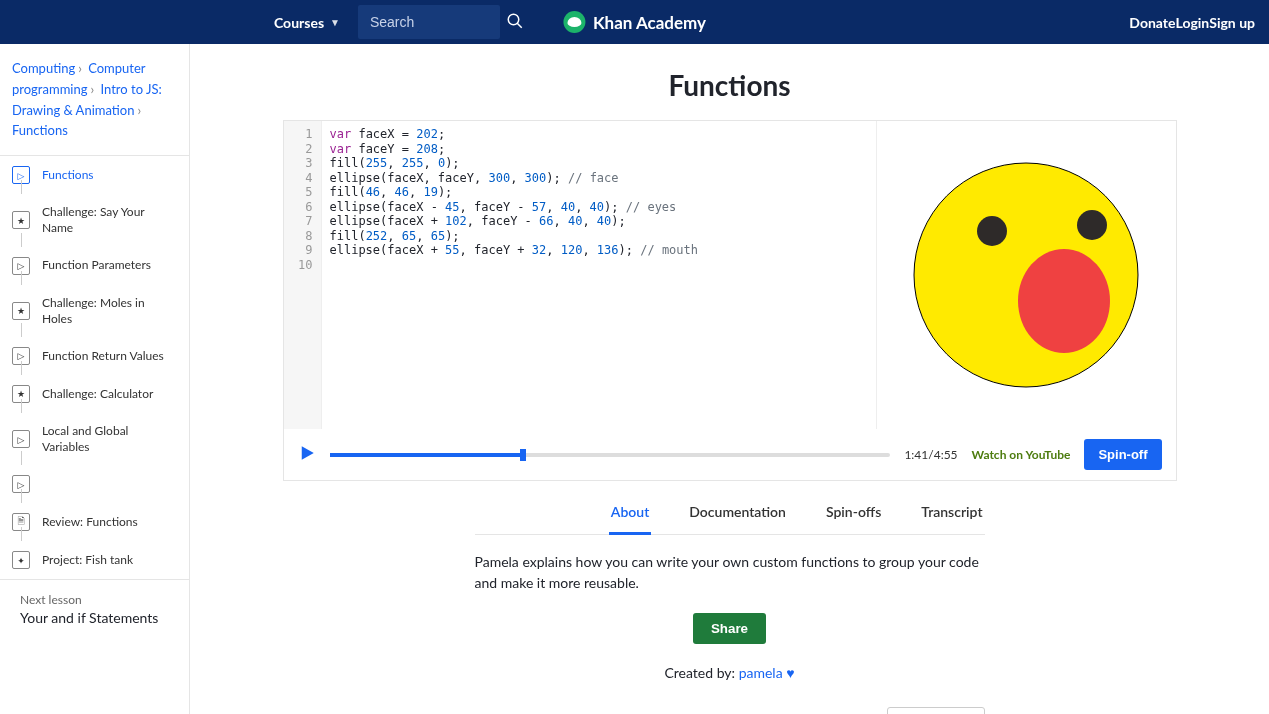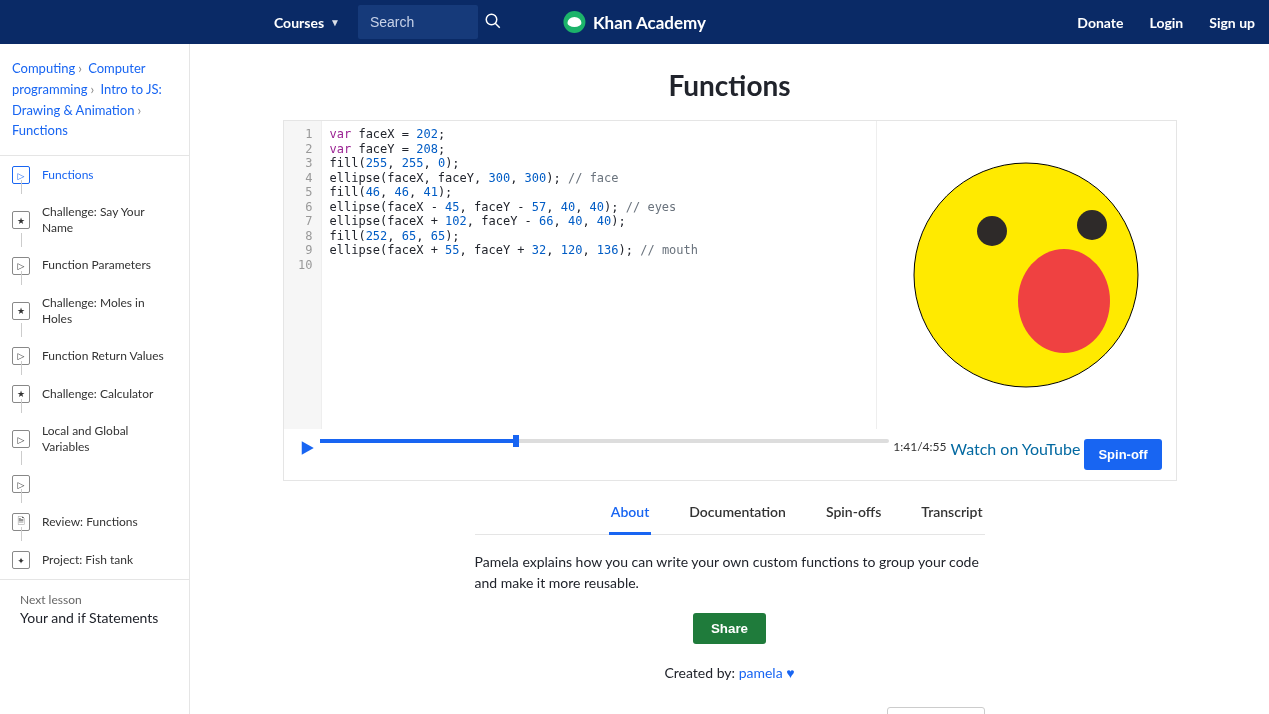--- a/index.html
+++ b/index.html
@@ -1,28 +1,28 @@
 <!DOCTYPE html>
 <html><head>
 <meta charset="utf-8">
 <style>
 *{box-sizing:border-box;margin:0;padding:0;}
 body{font-family:Lato,"Helvetica Neue",Arial,sans-serif;color:#21242c;background:#fff;}
 .topbar{background:#0a2a66;height:44px;display:flex;align-items:center;color:#fff;font-size:14px;}
 .topbar-inner{width:100%;display:flex;align-items:center;padding:0 14px;}
 .courses{margin-left:260px;display:flex;align-items:center;cursor:pointer;font-weight:700;}
 .chev{margin-left:6px;font-size:10px;opacity:.85;}
-.search{margin-left:18px;background:#163a7a;width:120px;height:34px;display:flex;align-items:center;padding:0 12px;color:#c7d2e8;border-radius:2px;}
+.search{margin-left:18px;background:#163a7a;width:142px;height:34px;display:flex;align-items:center;padding:0 12px;color:#c7d2e8;border-radius:2px;}
 .search input{background:transparent;border:0;outline:0;color:#fff;font-size:14px;width:100%;}
 .search input::placeholder{color:#c7d2e8;}
 .search-icon{margin-left:6px;}
 .brand{position:absolute;left:50%;transform:translateX(-50%);display:flex;align-items:center;font-weight:700;font-size:17px;}
 .brand-icon{width:22px;height:22px;background:#1cb36a;border-radius:50%;margin-right:8px;position:relative;}
 .brand-icon:after{content:"";position:absolute;left:4px;top:6px;width:14px;height:10px;background:#fff;border-radius:50% 50% 50% 50%/60% 60% 40% 40%;}
-.top-right{margin-left:auto;display:flex;gap:26px;font-weight:700;}
+.top-right{margin-left:auto;display:flex;font-weight:700;}
 .top-right span{cursor:pointer;}
 .layout{display:flex;}
 .sidebar{width:190px;border-right:1px solid #e5e5e5;min-height:calc(100vh - 44px);}
 .crumbs{padding:14px 12px;font-size:13px;color:#1865f2;line-height:1.6;}
 .crumbs a{color:#1865f2;text-decoration:none;}
 .crumbs .sep{color:#888;margin:0 3px;}
 .lesson-list{border-top:1px solid #e5e5e5;}
 .lrow{display:flex;align-items:center;padding:10px 12px;font-size:12px;color:#333;cursor:pointer;position:relative;}
 .lrow .licon{width:18px;height:18px;border:1px solid #888;border-radius:2px;display:flex;align-items:center;justify-content:center;font-size:9px;margin-right:12px;flex:none;background:#fff;}
 .lrow.active{color:#1865f2;}
@@ -37,27 +37,27 @@
 .page-title{font-size:28px;font-weight:700;margin:24px 0 18px;}
 .player{width:894px;border:1px solid #e5e5e5;}
 .code-area{display:flex;height:308px;}
 .gutter{width:38px;background:#f6f6f6;border-right:1px solid #eee;padding-top:6px;}
 .gutter div{font-family:Menlo,Consolas,monospace;font-size:12px;color:#999;text-align:right;padding-right:8px;line-height:14.5px;}
 .code{flex:1;padding:6px 8px;font-family:Menlo,Consolas,monospace;font-size:12px;line-height:14.5px;white-space:pre;}
 .kw{color:#9b2393;}
 .num{color:#005cc5;}
 .cm{color:#6a737d;}
 .output{width:300px;border-left:1px solid #eee;display:flex;align-items:center;justify-content:center;background:#fff;}
-.controls{display:flex;padding:10px 14px;gap:4px;}
+.controls{display:flex;align-items:center;padding:10px 14px;gap:14px;}
 .play-btn{color:#1865f2;cursor:pointer;}
 .track{flex:1;height:4px;background:#ddd;border-radius:2px;position:relative;}
 .track-fill{position:absolute;left:0;top:0;height:4px;background:#1865f2;width:34%;}
 .track-thumb{position:absolute;top:-4px;width:6px;height:12px;background:#1865f2;left:34%;}
 .time{font-size:12px;color:#333;}
-.yt{font-size:16px;color:#0369a1;text-decoration:none;}
+.yt{font-size:12px;color:#4d7c0f;text-decoration:none;font-weight:bold;}
 .spinoff{background:#1865f2;color:#fff;border:0;padding:8px 14px;font-size:13px;font-weight:700;border-radius:3px;cursor:pointer;}
 .tabs{display:flex;gap:36px;margin-top:22px;border-bottom:1px solid #e5e5e5;width:510px;justify-content:flex-end;}
 .tab{padding:0 2px 12px;font-size:14px;color:#333;cursor:pointer;font-weight:600;}
 .tab.active{color:#1865f2;border-bottom:3px solid #1865f2;margin-bottom:-1px;}
 .about-text{width:510px;margin-top:16px;font-size:14px;line-height:1.5;text-align:left;}
 .share{margin-top:20px;background:#1f7b3b;color:#fff;border:0;padding:8px 18px;font-weight:700;border-radius:3px;cursor:pointer;}
 .created{margin-top:20px;font-size:14px;}
 .created a{color:#1865f2;text-decoration:none;}
 .heart{color:#1865f2;}
 .sort{margin-top:26px;width:510px;display:flex;justify-content:flex-end;align-items:center;gap:10px;font-size:13px;}
@@ -168,21 +168,21 @@
             <div>6</div>
             <div>7</div>
             <div>8</div>
             <div>9</div>
             <div>10</div>
           </div>
         <div class="code" id="code"><span class="kw">var</span> faceX = <span class="num">202</span>;
 <span class="kw">var</span> faceY = <span class="num">208</span>;
 fill(<span class="num">255</span>, <span class="num">255</span>, <span class="num">0</span>);
 ellipse(faceX, faceY, <span class="num">300</span>, <span class="num">300</span>); <span class="cm">// face</span>
-fill(<span class="num">46</span>, <span class="num">46</span>, <span class="num">41</span>);
+fill(<span class="num">46</span>, <span class="num">46</span>, <span class="num">19</span>);
 ellipse(faceX - <span class="num">45</span>, faceY - <span class="num">57</span>, <span class="num">40</span>, <span class="num">40</span>); <span class="cm">// eyes</span>
 ellipse(faceX + <span class="num">102</span>, faceY - <span class="num">66</span>, <span class="num">40</span>, <span class="num">40</span>);
 fill(<span class="num">252</span>, <span class="num">65</span>, <span class="num">65</span>);
 ellipse(faceX + <span class="num">55</span>, faceY + <span class="num">32</span>, <span class="num">120</span>, <span class="num">136</span>); <span class="cm">// mouth</span>
 </div>
         <div class="output">
           <svg width="260" height="260" viewBox="0 0 260 260">
             <circle cx="130" cy="130" r="112" fill="#ffea00" stroke="#000" stroke-width="1"></circle>
             <circle cx="96" cy="86" r="15" fill="#2e2a29"></circle>
             <circle cx="196" cy="80" r="15" fill="#2e2a29"></circle>

